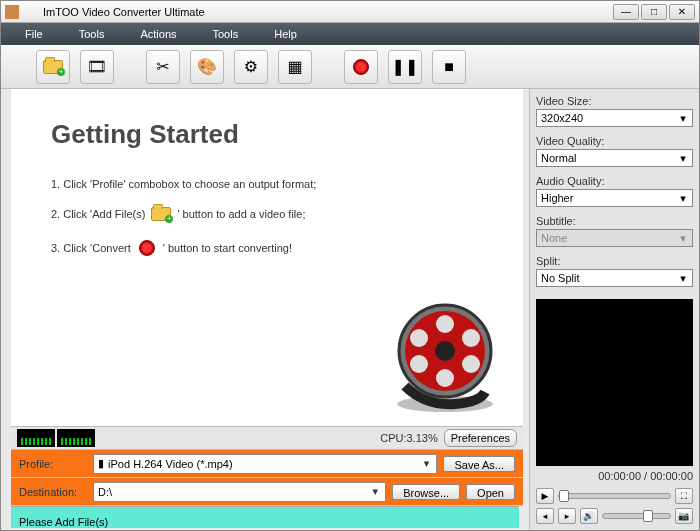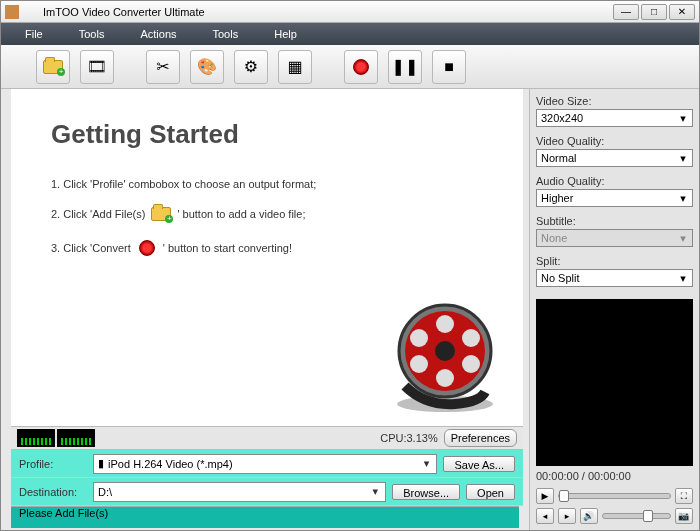--- a/index.html
+++ b/index.html
@@ -21,37 +21,37 @@
 .gs-area { flex: 1; padding: 30px 30px 10px 40px; position: relative; }
 .gs-title { font-size: 26px; font-weight: bold; color: #4a4a4a; margin-bottom: 28px; }
 .gs-step { font-size: 12px; color: #333; margin: 14px 0; display: flex; align-items: center; flex-wrap: wrap; }
 .gs-step .inline-ic { display: inline-flex; width: 26px; height: 20px; align-items: center; justify-content: center; margin: 0 3px; }
 .reel { position: absolute; right: 18px; bottom: 10px; width: 120px; height: 120px; }
 .cpu-row { height: 24px; background: #e6e6e6; display: flex; align-items: center; padding: 0 6px; border-top: 1px solid #bbb; border-bottom: 1px solid #bbb; }
 .cpu-graph { width: 38px; height: 18px; background: #000; margin-right: 2px; position: relative; }
 .cpu-graph::after { content:""; position:absolute; bottom:2px; left:4px; right:4px; height:7px; background: repeating-linear-gradient(90deg,#0c0 0 2px,transparent 2px 4px); }
 .cpu-text { margin-left: auto; color: #333; }
 .prefbtn { margin-left: 6px; padding: 2px 6px; background: linear-gradient(#fff,#e0e0e0); border: 1px solid #999; border-radius: 6px; cursor: pointer; }
-.field-row { height: 28px; background: #5eead4; display: flex; align-items: center; padding: 0 8px; gap: 6px; border-bottom: 1px solid #ccc; }
+.field-row { height: 28px; background: #f97316; display: flex; align-items: center; padding: 0 8px; gap: 6px; border-bottom: 1px solid #ccc; }
 .field-row .lbl { width: 68px; color: #333; }
 .combo { flex: 1; height: 20px; background: #fff; border: 1px solid #888; display: flex; align-items: center; padding: 0 4px; position: relative; }
 .combo .arrow { position: absolute; right: 2px; width: 16px; text-align: center; color: #333; }
 .btn { padding: 2px 10px; height: 16px; background: linear-gradient(#fff,#e0e0e0); border: 1px solid #888; border-radius: 2px; cursor: pointer; }
-.status-row { height: 22px; background: #14b8a6; display: flex; align-items: flex-start; padding: 0 8px; border-top: 1px solid #aaa; margin: 0 10px 2px 10px; }
+.status-row { height: 22px; background: #5eead4; display: flex; align-items: flex-end; padding: 0 8px; border-top: 1px solid #aaa; margin: 0 10px 2px 10px; }
 .sidepane { width: 170px; background: #e4e4e4; border-left: 1px solid #bbb; display: flex; flex-direction: column; padding: 4px 6px; }
 .sidehead { display: flex; align-items: center; font-weight: bold; color: #333; padding: 2px 0 6px 0; }
 .sidehead .wiz { margin-left: auto; width: 18px; height: 16px; background: linear-gradient(#fff,#ddd); border: 1px solid #999; border-radius: 2px; font-size:10px; text-align:center; line-height:14px; cursor:pointer; }
 .side-field { margin: 2px 0 6px 0; }
 .side-field .sl { color: #333; margin-bottom: 2px; display: block; }
 .side-input { width: 100%; height: 18px; background: #fff; border: 1px solid #888; padding: 0 4px; }
 .side-combo { width: 100%; height: 18px; background: #fff; border: 1px solid #888; display: flex; align-items: center; padding: 0 4px; position: relative; cursor: pointer; }
 .side-combo.disabled { background: #ddd; color: #888; }
 .side-combo .arrow { position: absolute; right: 2px; width: 14px; text-align: center; }
 .preview { margin-top: 6px; flex: 1; background: #000; min-height: 110px; }
-.timecode { text-align: left; color: #333; padding: 4px 0; }
+.timecode { text-align: right; color: #333; padding: 4px 0; }
 .player-row { display: flex; align-items: center; gap: 4px; padding: 2px 0; }
 .slider { flex: 1; height: 6px; background: #ccc; border: 1px solid #999; border-radius: 3px; position: relative; }
 .slider .thumb { position: absolute; left: 0; top: -4px; width: 10px; height: 12px; background: #fff; border: 1px solid #777; border-radius: 2px; }
 .pbtn { width: 18px; height: 16px; background: linear-gradient(#fff,#ddd); border: 1px solid #999; border-radius: 2px; text-align:center; font-size:9px; line-height:14px; cursor:pointer; }
 .ic-folder { width:20px; height:14px; background:#f2c94c; border:1px solid #b89020; border-radius:2px; position:relative; }
 .ic-folder::before { content:""; position:absolute; top:-4px; left:1px; width:8px; height:4px; background:#f2c94c; border:1px solid #b89020; border-bottom:none; border-radius:2px 2px 0 0; }
 .ic-folder .plus { position:absolute; right:-3px; bottom:-3px; width:8px; height:8px; background:#3a3; border-radius:50%; color:#fff; font-size:8px; text-align:center; line-height:8px; }
 .ic-rec { width:16px; height:16px; background: radial-gradient(circle,#f33 40%,#a00 70%); border-radius:50%; border:1px solid #800; }
 </style>
 </head>

